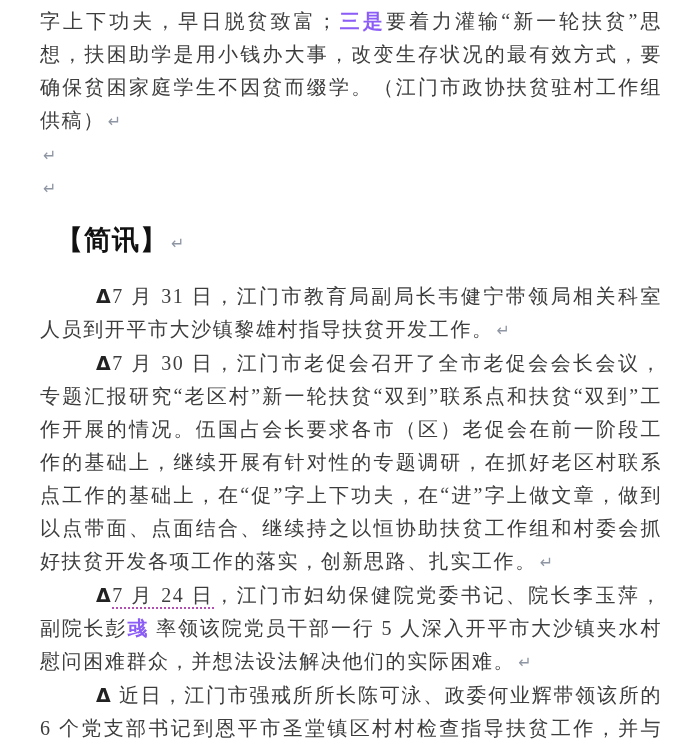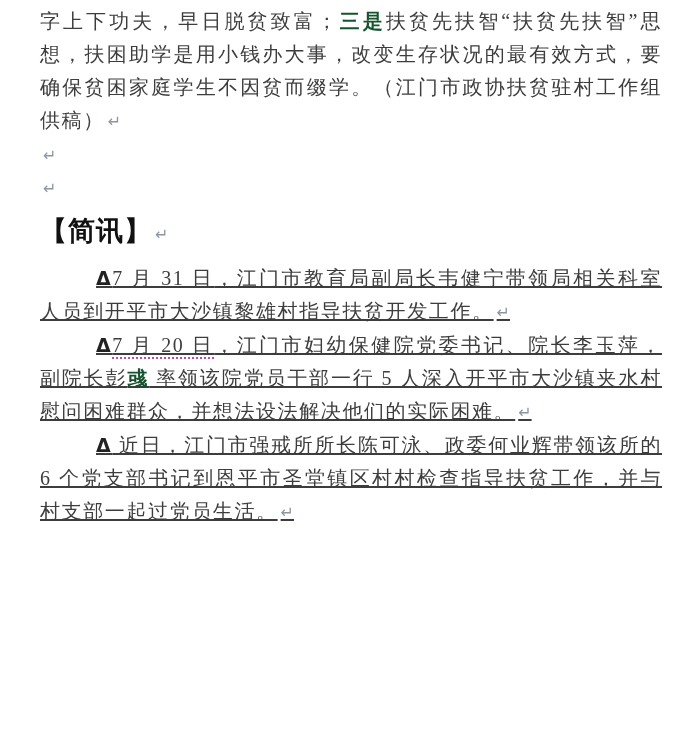--- a/index.html
+++ b/index.html
@@ -14,69 +14,70 @@
     color: #3d3d3d;
   }
   .para {
     margin: 0;
     font-size: 20px;
     line-height: 33px;
     letter-spacing: 1.6px;
     text-align: justify;
     word-break: break-all;
   }
-  .indent { text-indent: 56px; text-decoration: underline; }
+  .indent { text-indent: 56px; }
   .empty-line {
     margin: 0;
     height: 33px;
     line-height: 33px;
     font-size: 20px;
   }
   .heading {
-    margin: 0;
+    margin: 16px;
     font-family: "Liberation Sans", "DejaVu Sans", sans-serif;
     font-weight: 900;
     font-size: 27px;
-    line-height: 54px;
+    line-height: 40px;
     color: #111111;
     letter-spacing: 1px;
   }
   .delta {
     font-weight: bold;
     color: #222222;
     font-family: "DejaVu Sans", sans-serif;
     font-size: 19px;
   }
-  .bold-run { font-weight: bold; color: #14532d; }
+  .bold-run { font-weight: bold; color: #8b5cf6; }
   .pilcrow {
     color: #8f96a3;
     font-family: "DejaVu Sans", sans-serif;
     font-size: 16px;
     font-weight: normal;
     letter-spacing: 0;
     padding-left: 3px;
   }
   .flagged {
     border-bottom: 2px dotted #b34fb3;
     padding-bottom: 1px;
   }
 </style>
 </head>
 <body>
 
 <div class="page">
 
-  <p class="para"><span>字上下功夫，早日脱贫致富；</span><span class="bold-run">三是</span><span>扶贫先扶智“扶贫先扶智”思想，扶困助学是用小钱办大事，改变生存状况的最有效方式，要确保贫困家庭学生不因贫而缀学。（江门市政协扶贫驻村工作组供稿）</span><span class="pilcrow">↵</span></p>
+  <p class="para"><span>字上下功夫，早日脱贫致富；</span><span class="bold-run">三是</span><span>要着力灌输“新一轮扶贫”思想，扶困助学是用小钱办大事，改变生存状况的最有效方式，要确保贫困家庭学生不因贫而缀学。（江门市政协扶贫驻村工作组供稿）</span><span class="pilcrow">↵</span></p>
 
   <p class="empty-line"><span class="pilcrow">↵</span></p>
 
   <p class="empty-line"><span class="pilcrow">↵</span></p>
 
   <h2 class="heading"><span>【简讯】</span><span class="pilcrow">↵</span></h2>
 
   <p class="para indent"><span class="delta">Δ</span><span>7 月 31 日</span><span>，江门市教育局副局长韦健宁带领局相关科室人员到开平市大沙镇黎雄村指导扶贫开发工作。</span><span class="pilcrow">↵</span></p>
 
+  <p class="para indent"><span class="delta">Δ</span><span>7 月 30 日</span><span>，江门市老促会召开了全市老促会会长会议，专题汇报研究“老区村”新一轮扶贫“双到”联系点和扶贫“双到”工作开展的情况。伍国占会长要求各市（区）老促会在前一阶段工作的基础上，继续开展有针对性的专题调研，在抓好老区村联系点工作的基础上，在“促”字上下功夫，在“进”字上做文章，做到以点带面、点面结合、继续持之以恒协助扶贫工作组和村委会抓好扶贫开发各项工作的落实，创新思路、扎实工作。</span><span class="pilcrow">↵</span></p>
 
-  <p class="para indent"><span class="delta">Δ</span><span class="flagged">7 月 20 日</span><span>，江门市妇幼保健院党委书记、院长李玉萍，副院长彭</span><span class="bold-run">彧</span><span> 率领该院党员干部一行 5 人深入开平市大沙镇夹水村慰问困难群众，并想法设法解决他们的实际困难。</span><span class="pilcrow">↵</span></p>
+  <p class="para indent"><span class="delta">Δ</span><span class="flagged">7 月 24 日</span><span>，江门市妇幼保健院党委书记、院长李玉萍，副院长彭</span><span class="bold-run">彧</span><span> 率领该院党员干部一行 5 人深入开平市大沙镇夹水村慰问困难群众，并想法设法解决他们的实际困难。</span><span class="pilcrow">↵</span></p>
 
   <p class="para indent"><span class="delta">Δ</span><span> 近日，江门市强戒所所长陈可泳、政委何业辉带领该所的 6 个党支部书记到恩平市圣堂镇区村村检查指导扶贫工作，并与村支部一起过党员生活。</span><span class="pilcrow">↵</span></p>
 
 </div>
 
 </body></html>

